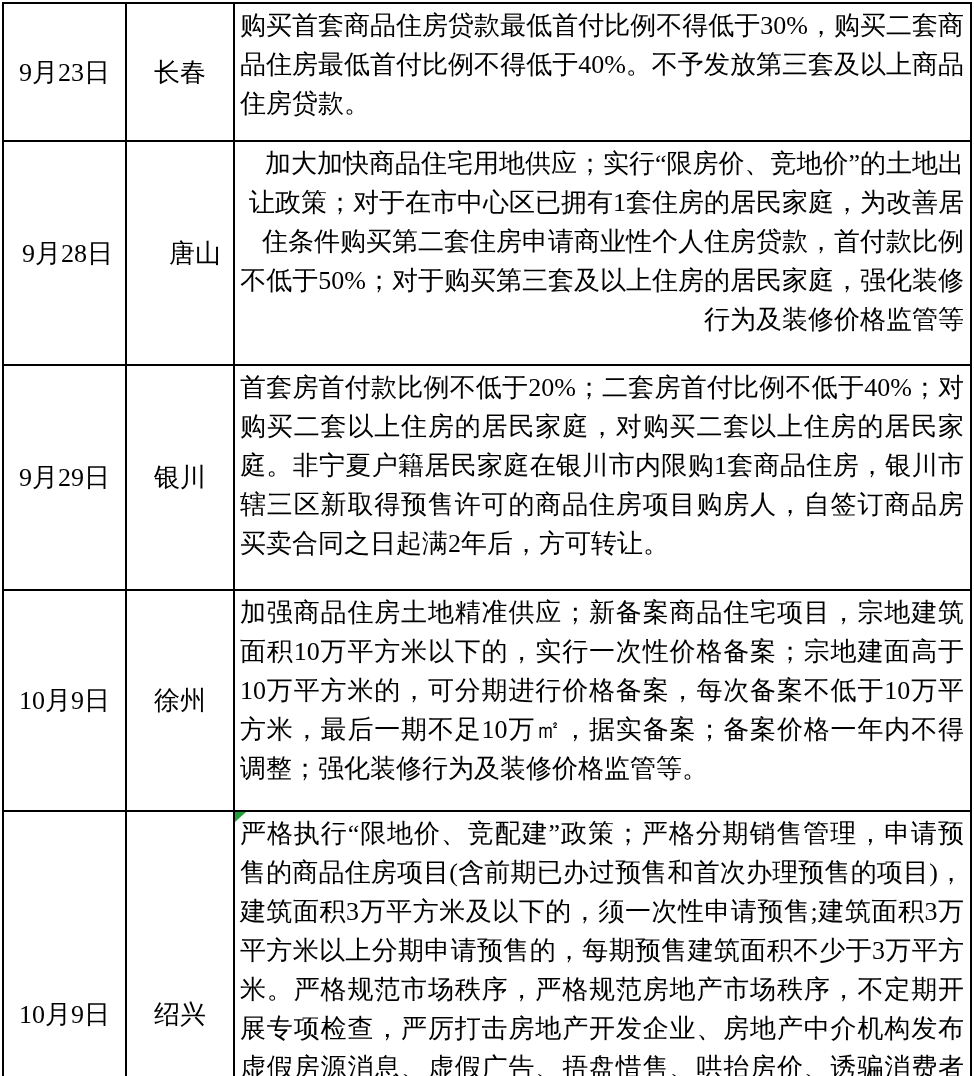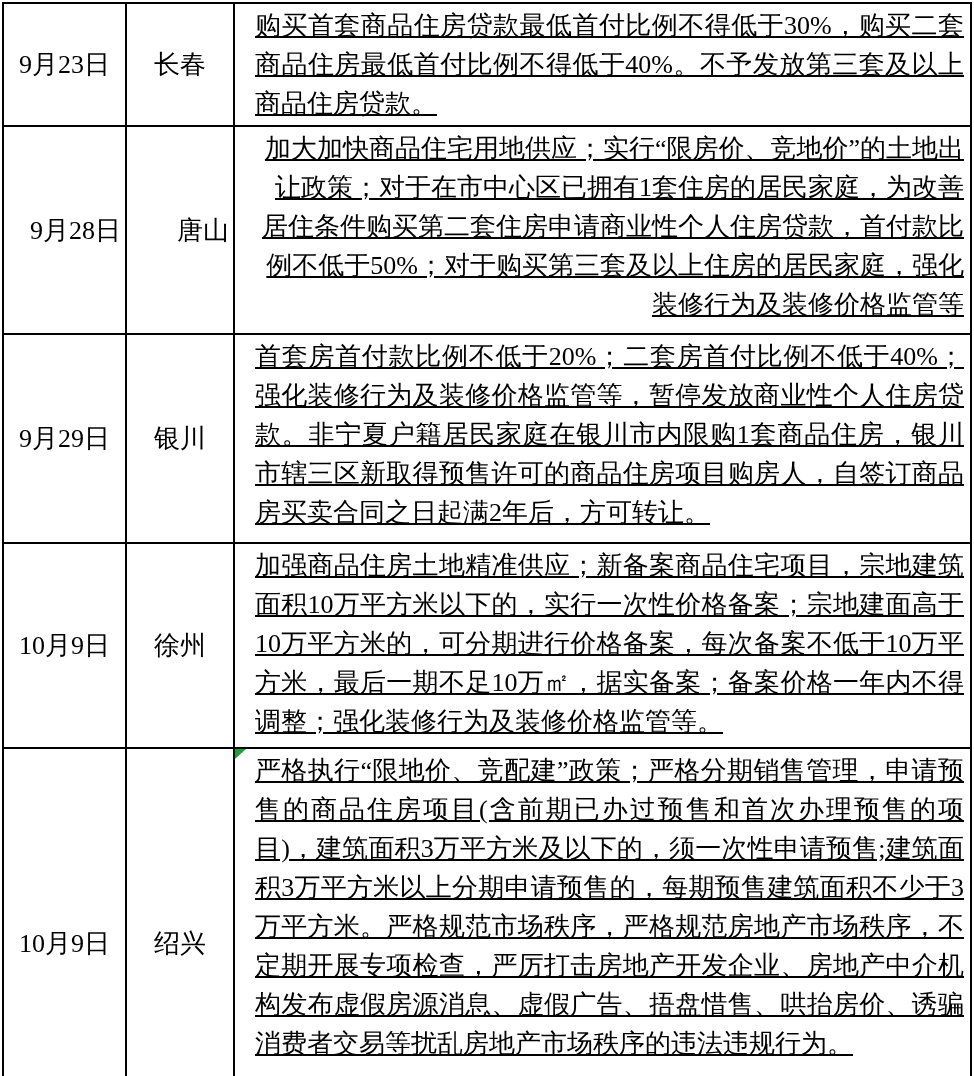--- a/index.html
+++ b/index.html
@@ -26,31 +26,30 @@
     margin: 2px 0 0 2px;
   }
   td {
     border: 2px solid #000000;
     overflow: hidden;
   }
   td.c-date, td.c-city {
     text-align: center;
     vertical-align: middle;
     font-size: 26px;
-    padding: 4px;
+    padding: 12px;
     white-space: nowrap;
   }
   td.c-policy {
     vertical-align: top;
     font-size: 26px;
     line-height: 39px;
     text-align: justify;
-    padding: 2px 6px 2px 20px;
+    padding: 2px 6px 2px 5px;
     position: relative;
-    text-decoration: underline;
   }
   tr.r1 td { height: 112px; }
   tr.r2 td { height: 198px; text-align: right; }
   tr.r3 td { height: 199px; }
   tr.r4 td { height: 195px; }
   tr.r5 td { height: 380px; }
   .comment-marker {
     position: absolute;
     top: 0;
     left: 0;
@@ -77,21 +76,21 @@
         <td class="c-policy">购买首套商品住房贷款最低首付比例不得低于30%，购买二套商品住房最低首付比例不得低于40%。不予发放第三套及以上商品住房贷款。</td>
       </tr>
       <tr class="r2">
         <td class="c-date">9月28日</td>
         <td class="c-city">唐山</td>
         <td class="c-policy">加大加快商品住宅用地供应；实行“限房价、竞地价”的土地出让政策；对于在市中心区已拥有1套住房的居民家庭，为改善居住条件购买第二套住房申请商业性个人住房贷款，首付款比例不低于50%；对于购买第三套及以上住房的居民家庭，强化装修行为及装修价格监管等</td>
       </tr>
       <tr class="r3">
         <td class="c-date">9月29日</td>
         <td class="c-city">银川</td>
-        <td class="c-policy">首套房首付款比例不低于20%；二套房首付比例不低于40%；强化装修行为及装修价格监管等，暂停发放商业性个人住房贷款。非宁夏户籍居民家庭在银川市内限购1套商品住房，银川市辖三区新取得预售许可的商品住房项目购房人，自签订商品房买卖合同之日起满2年后，方可转让。</td>
+        <td class="c-policy">首套房首付款比例不低于20%；二套房首付比例不低于40%；对购买二套以上住房的居民家庭，对购买二套以上住房的居民家庭。非宁夏户籍居民家庭在银川市内限购1套商品住房，银川市辖三区新取得预售许可的商品住房项目购房人，自签订商品房买卖合同之日起满2年后，方可转让。</td>
       </tr>
       <tr class="r4">
         <td class="c-date">10月9日</td>
         <td class="c-city">徐州</td>
         <td class="c-policy">
           <span>加强商品住房土地精准供应；新备案商品住宅项目，宗地建筑面积10万平方米以下的，实行一次性价格备案；宗地建面高于10万平方米的，可分期进行价格备案，每次备案不低于10万平方米，最后一期不足10万㎡，据实备案；备案价格一年内不得调整；强化装修行为及装修价格监管等。</span>
         </td>
       </tr>
       <tr class="r5">
         <td class="c-date">10月9日</td>

